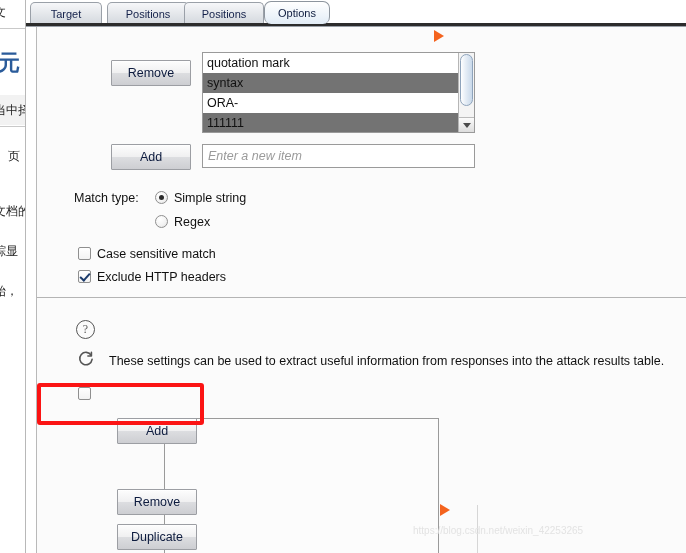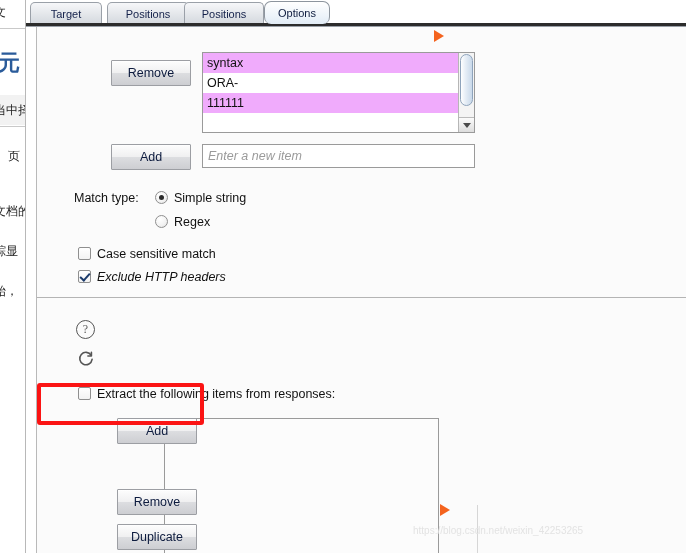--- a/index.html
+++ b/index.html
@@ -119,21 +119,21 @@
   .listrow {
     height: 20px;
     line-height: 20px;
     padding-left: 4px;
     font-size: 12.5px;
     color: #111;
     white-space: nowrap;
     overflow: hidden;
   }
   .listrow.odd { background: #ffffff; }
-  .listrow.even { background: #f0abfc; }
+  .listrow.even { background: #737373; }
 
   .vscroll {
     position: absolute;
     right: 0; top: 0;
     width: 16px; height: 79px;
     background: #f4f4f4;
     border-left: 1px solid #b6b6b6;
   }
   .vthumb {
     position: absolute;
@@ -337,20 +337,21 @@
   <div class="panel">
 
     <div class="btn" style="left:37px; top:33px; width:80px;">
       <span>Remove</span>
     </div>
     <div class="btn" style="left:37px; top:117px; width:80px;">
       <span>Add</span>
     </div>
 
     <div class="listbox">
+      <div class="listrow odd">quotation mark</div>
       <div class="listrow even">syntax</div>
       <div class="listrow odd">ORA-</div>
       <div class="listrow even">111111</div>
 
       <div class="vscroll">
         <div class="vthumb"></div>
         <div class="vbtn-down">
           <span class="caret-down"></span>
         </div>
       </div>
@@ -360,37 +361,37 @@
 
     <div class="lbl" style="left:37px; top:164px;">Match type:</div>
     <div class="radio on" style="left:118px; top:164px;"></div>
     <div class="lbl" style="left:137px; top:164px;">Simple string</div>
     <div class="radio" style="left:118px; top:188px;"></div>
     <div class="lbl" style="left:137px; top:188px;">Regex</div>
 
     <div class="chk" style="left:41px; top:220px;"></div>
     <div class="lbl" style="left:60px; top:220px;">Case sensitive match</div>
     <div class="chk on" style="left:41px; top:243px;"></div>
-    <div class="lbl" style="left:60px; top:243px;font-style:italic;">Exclude HTTP headers</div>
+    <div class="lbl" style="left:60px; top:243px;">Exclude HTTP headers</div>
 
     <div class="divider"></div>
 
     <div class="help-icon">
       <span>?</span>
     </div>
 
     <div class="refresh-icon">
       <svg viewBox="0 0 18 18" width="18" height="18" aria-hidden="true">
         <path d="M14.2 5.2 A6.2 6.2 0 1 0 15.1 9.4" fill="none" stroke="#555" stroke-width="1.6" stroke-linecap="round"></path>
         <path d="M14.4 2.4 L14.4 6.0 L10.9 6.0" fill="none" stroke="#555" stroke-width="1.6" stroke-linecap="round" stroke-linejoin="round"></path>
       </svg>
     </div>
+    <div class="sec-desc">These settings can be used to extract useful information from responses into the attack results table.</div>
 
     <div class="chk" style="left:41px; top:360px;"></div>
-    <div class="lbl" style="left:60px; top:360px;">Extract the following items from responses:</div>
 
     <div class="extractbox"></div>
 
     <div class="btn" style="left:43px; top:391px; width:80px;">
       <span>Add</span>
     </div>
     <div class="btn" style="left:43px; top:462px; width:80px;">
       <span>Remove</span>
     </div>
     <div class="btn" style="left:43px; top:497px; width:80px;">

